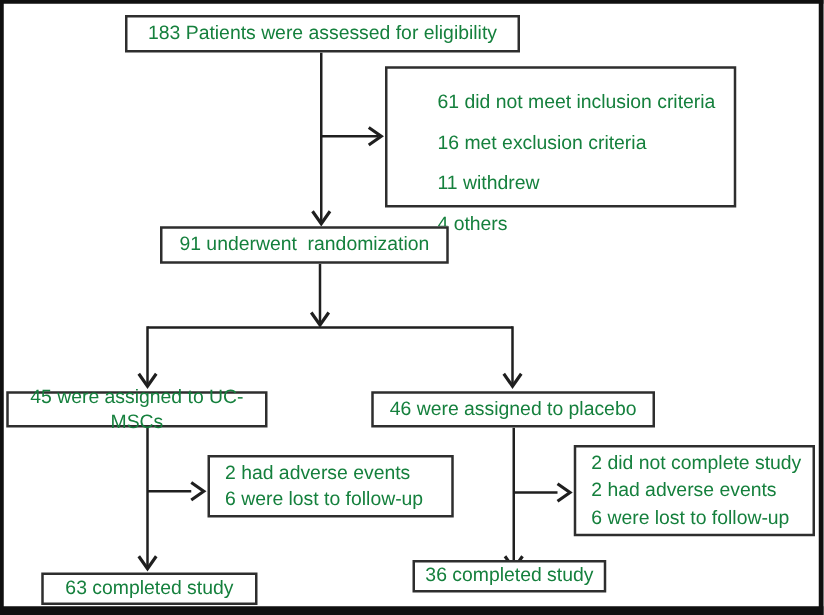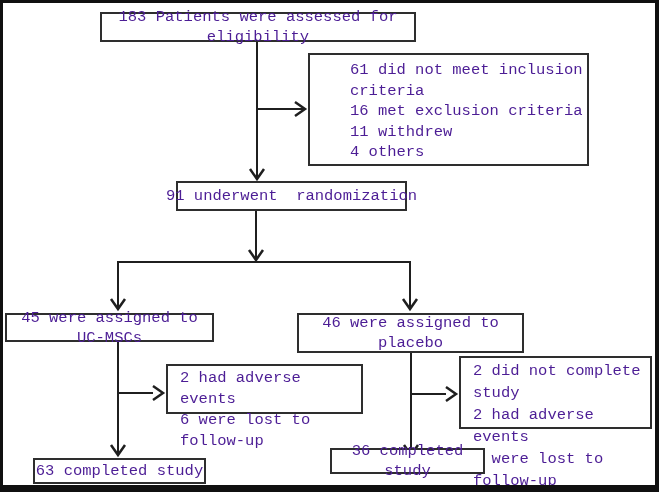--- a/index.html
+++ b/index.html
@@ -1,21 +1,21 @@
 <!DOCTYPE html>
 <html><head>
 <meta charset="utf-8">
 <style>
   html,body{margin:0;padding:0;background:#888;}
   .figure{
     position:relative;
     width:659px;height:492px;
     background:#ffffff;
-    font-family:Liberation Mono, monospace;
-    color:#4c1d95;
+    font-family:Liberation Sans, sans-serif;
+    color:#15803d;
     overflow:hidden;
   }
   .frame-bar{position:absolute;background:#101010;}
   .frame-top{left:0;top:0;width:659px;height:3px;}
   .frame-left{left:0;top:0;width:3px;height:492px;}
   .frame-right{left:655px;top:0;width:4px;height:492px;}
   .frame-bottom{left:0;top:485px;width:659px;height:7px;}
   .connectors{position:absolute;left:0;top:0;width:659px;height:492px;}
   .box{
     position:absolute;
@@ -25,28 +25,28 @@
     font-size:15.5px;
     line-height:20px;
   }
   .box.center{
     display:flex;align-items:center;justify-content:center;
     text-align:center;
   }
   .pre{white-space:pre;}
   .box-eligibility{left:100px;top:12px;width:316px;height:30px;}
   .box-excluded{left:308px;top:53px;width:281px;height:113px;padding:5px 4px 0 12px;line-height:20.5px;}
-  .box-randomization{left:128px;top:181px;width:231px;height:30px;margin-left:48px;}
+  .box-randomization{left:128px;top:181px;width:231px;height:30px;}
   .box-arm-ucmsc{left:5px;top:313px;width:209px;height:29px;}
-  .box-arm-placebo{left:297px;top:313px;width:227px;height:40px;}
+  .box-arm-placebo{left:297px;top:313px;width:227px;height:29px;}
   .box-ucmsc-dropouts{left:166px;top:364px;width:197px;height:50px;padding:2px 0 0 12px;line-height:21px;}
   .box-placebo-dropouts{left:459px;top:356px;width:193px;height:73px;padding:2px 0 0 12px;line-height:22px;}
   .box-ucmsc-completed{left:33px;top:458px;width:173px;height:26px;}
   .box-placebo-completed{left:330px;top:448px;width:155px;height:26px;}
-  .reason{margin-left:28px;}
+  .reason{margin-left:28px;margin-top:12px;}
 </style>
 </head>
 <body>
 
 <div class="figure">
 
   <svg class="connectors" viewBox="0 0 659 492" fill="none" stroke="#1f1f1f" stroke-width="2">
 
     <line x1="257" y1="42" x2="257" y2="179"></line>
     <polyline points="250,169 257,179 264,169" stroke-width="2.5"></polyline>

